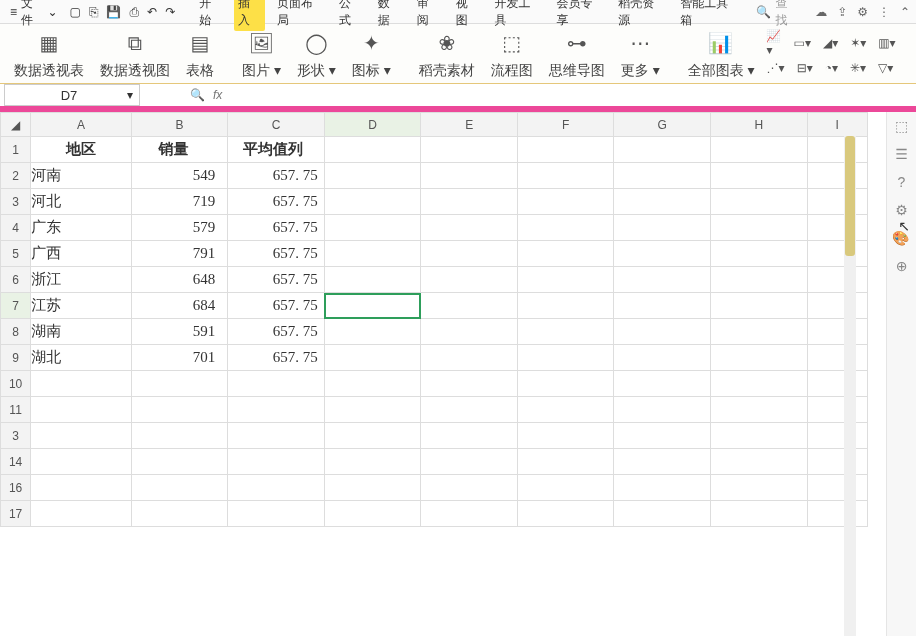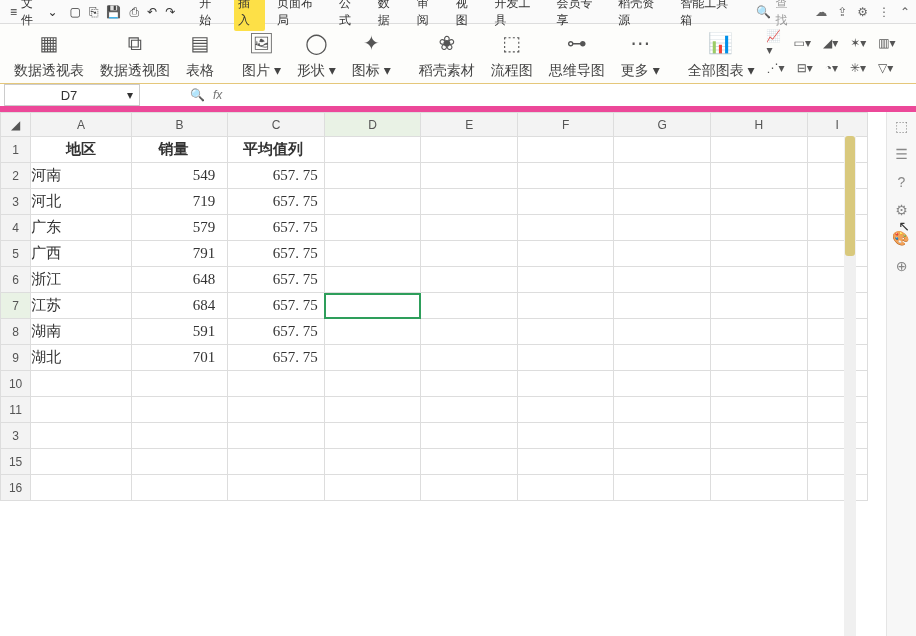--- a/index.html
+++ b/index.html
@@ -340,33 +340,45 @@
             <td class="colB"></td>
             <td class="colC"></td>
             <td class="std"></td>
             <td class="std"></td>
             <td class="std"></td>
             <td class="std"></td>
             <td class="std"></td>
             <td class="std"></td>
           </tr>
           <tr>
-            <th>15</th>
+            <th>14</th>
             <td class="colA"></td>
             <td class="colB"></td>
             <td class="colC"></td>
             <td class="std"></td>
             <td class="std"></td>
             <td class="std"></td>
             <td class="std"></td>
             <td class="std"></td>
             <td class="std"></td>
           </tr>
           <tr>
             <th>16</th>
+            <td class="colA"></td>
+            <td class="colB"></td>
+            <td class="colC"></td>
+            <td class="std"></td>
+            <td class="std"></td>
+            <td class="std"></td>
+            <td class="std"></td>
+            <td class="std"></td>
+            <td class="std"></td>
+          </tr>
+          <tr>
+            <th>17</th>
             <td class="colA"></td>
             <td class="colB"></td>
             <td class="colC"></td>
             <td class="std"></td>
             <td class="std"></td>
             <td class="std"></td>
             <td class="std"></td>
             <td class="std"></td>
             <td class="std"></td>
           </tr>

